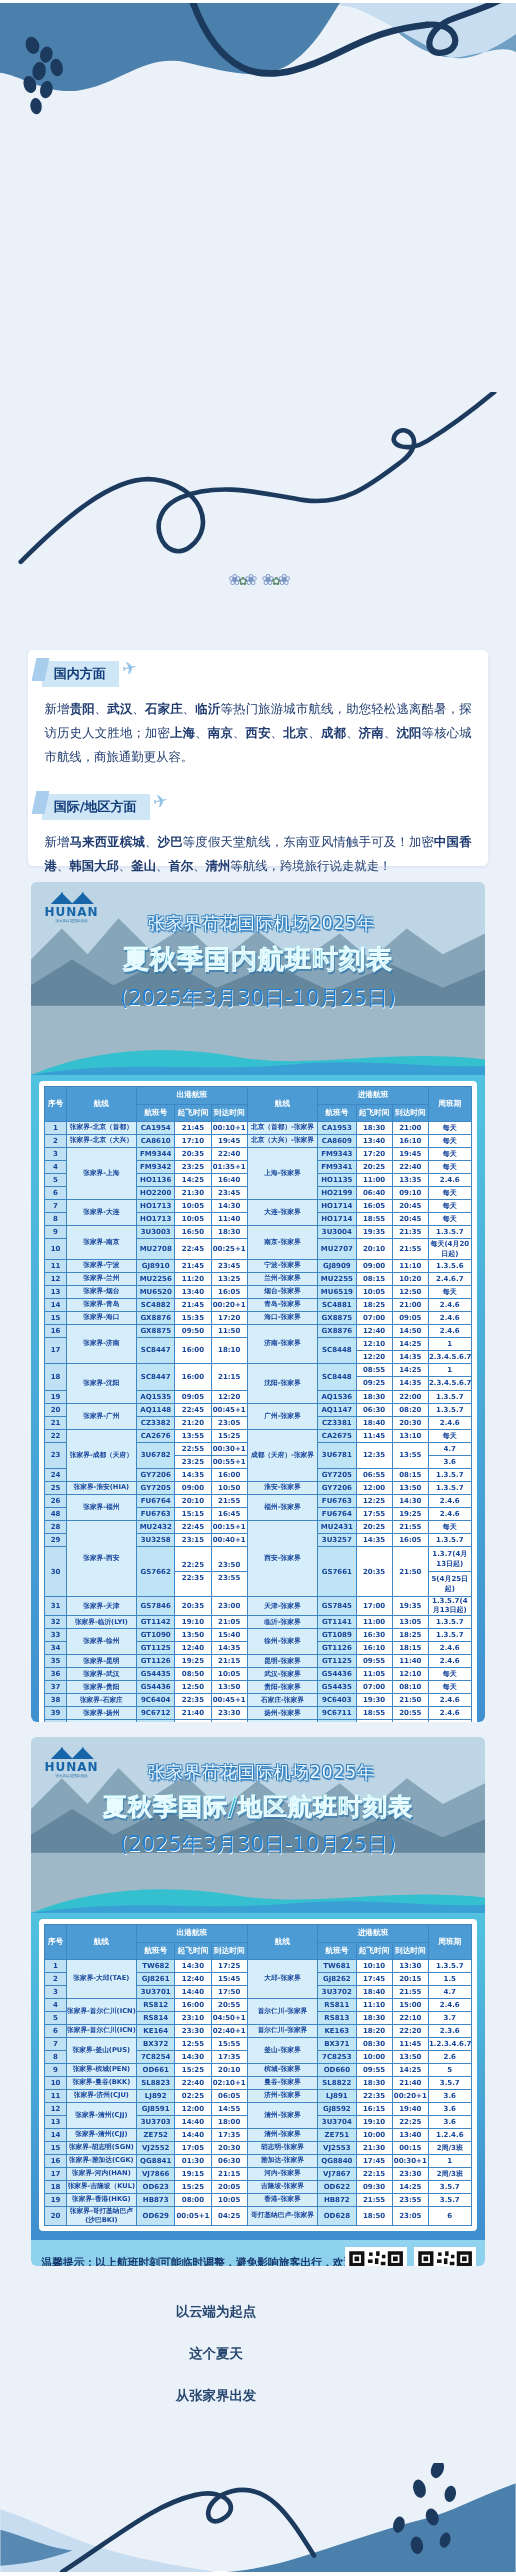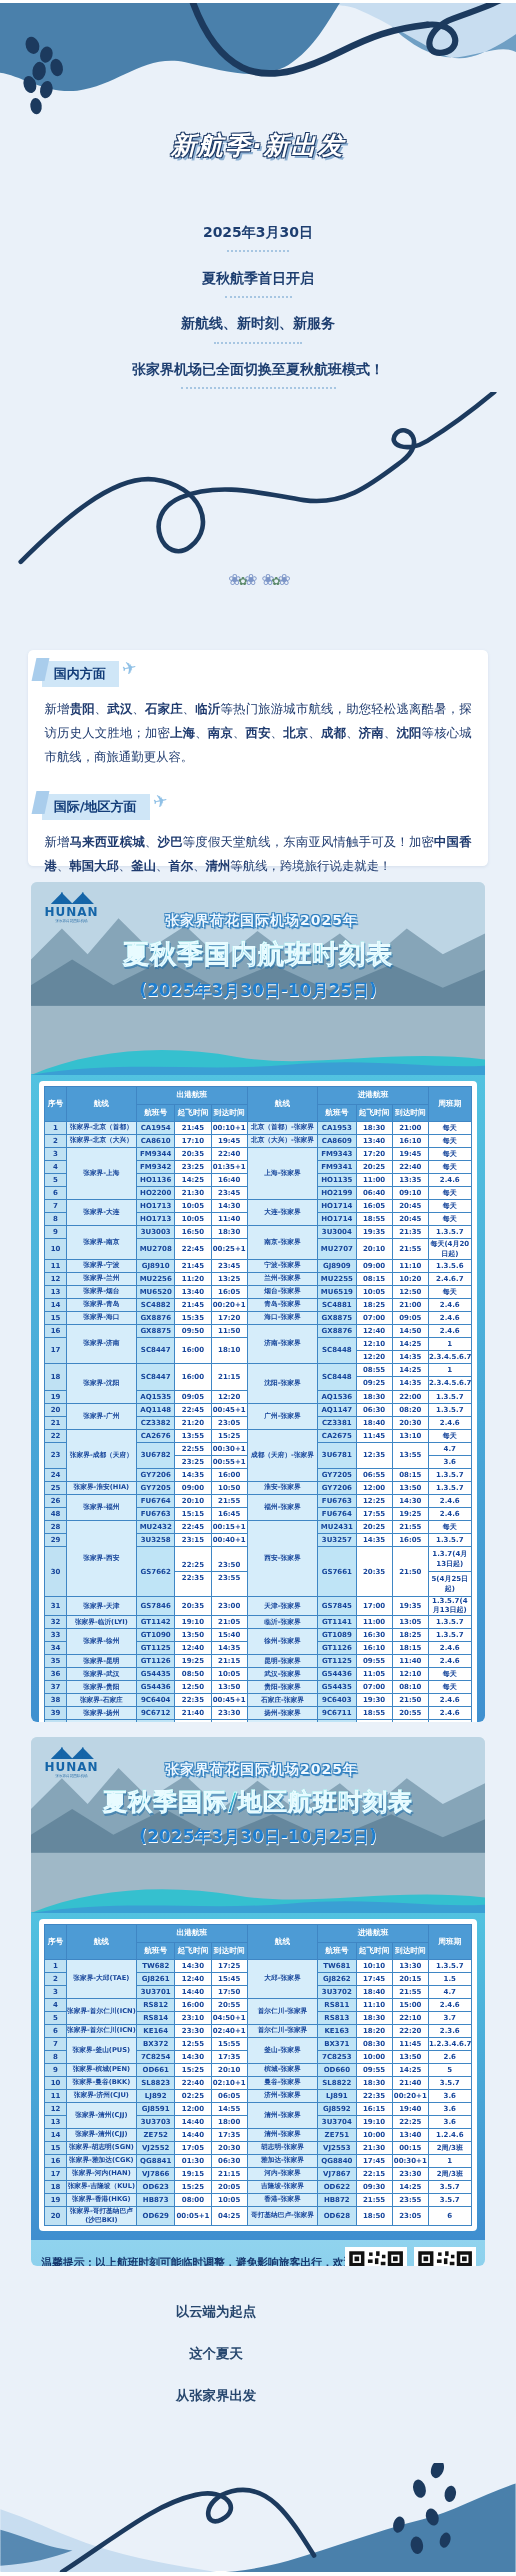--- a/index.html
+++ b/index.html
@@ -35,26 +35,26 @@
   .p2{top:1737px;height:529px;}
   .phead{position:relative;width:100%;background:linear-gradient(180deg,#cfe2ec 0%,#b3ccdc 55%,#9dbccd 100%);}
   .p1 .phead{height:192px;}
   .p2 .phead{height:175px;}
   .mount{position:absolute;left:0;top:0;width:100%;height:100%;}
   .logo{position:absolute;left:13.4px;top:9.3px;color:#1565a8;text-align:center;}
   .logo .wing{font-size:15.5px;letter-spacing:-1.5px;line-height:.9;}
   .logo .nm{font-size:12px;font-weight:bold;letter-spacing:1px;text-align:center;}
   .logo .sb{font-size:3.6px;color:#2a6ea8;}
   .ptitles{position:absolute;left:0;top:0;width:100%;text-align:center;}
-  .pt1{margin-top:30px;font-size:14px;font-weight:bold;color:#eef8ff;letter-spacing:1px;
+  .pt1{margin-top:30px;font-size:17px;font-weight:normal;color:#eef8ff;letter-spacing:1px;
     text-shadow:-1px -1px 0 #2f7fc0,1px -1px 0 #2f7fc0,-1px 1px 0 #2f7fc0,1.5px 2.1px 1px #2f7fc0;margin-left:7px;}
   .pt2{margin-top:7.2px;font-size:26px;font-weight:bold;letter-spacing:1px;color:#20aed4;
     background:linear-gradient(180deg,#49d6d2 10%,#1b86c8 90%);-webkit-background-clip:text;background-clip:text;
     -webkit-text-fill-color:transparent;-webkit-text-stroke:0.8px #e8fbff;filter:drop-shadow(1.5px 2.1px 0 rgba(30,110,170,.55));}
-  .pt3{margin-top:7.2px;font-size:17px;font-weight:bold;color:#1f7fd0;text-shadow:0.5px 0.5px 0 #ffffff;}
+  .pt3{margin-top:7.2px;font-size:21px;font-weight:normal;color:#1f7fd0;text-shadow:0.5px 0.5px 0 #ffffff;}
   .waves{position:absolute;bottom:-1px;left:0;width:100%;}
   .pbody{background:linear-gradient(180deg,#52c2e0 0%,#3f8ecf 100%);padding:7.2px 8.2px 9.3px;}
   .tcard{background:#ffffff;border-radius:4.1px;padding:5.2px;}
   table.sched{width:100%;border-collapse:collapse;table-layout:fixed;}
   .sched th,.sched td{border:0.5px solid #3f86c4;text-align:center;vertical-align:middle;color:#16459a;overflow:hidden;}
   .sched th{background:#4d9bd5;color:#ffffff;font-size:7.7px;font-weight:bold;padding:3.1px 0;}
   .sched td{font-size:7px;padding:0;height:12px;}
   .sched td.no{background:#bfe1f3;font-weight:bold;}
   .sched td.rt{background:#d6edfa;font-weight:bold;font-size:6.7px;}
   .sched td.fn{background:#bfe4f6;font-weight:bold;}
@@ -88,31 +88,20 @@
       <ellipse cx="63" cy="82" rx="13" ry="17" transform="rotate(-20 63 82)"></ellipse>
       <ellipse cx="90" cy="100" rx="12" ry="16" transform="rotate(15 90 100)"></ellipse>
       <ellipse cx="110" cy="125" rx="12" ry="17" transform="rotate(-12 110 125)"></ellipse>
       <ellipse cx="76" cy="132" rx="13" ry="18" transform="rotate(8 76 132)"></ellipse>
       <ellipse cx="58" cy="158" rx="12" ry="17" transform="rotate(-18 58 158)"></ellipse>
       <ellipse cx="90" cy="168" rx="12" ry="17" transform="rotate(12 90 168)"></ellipse>
       <ellipse cx="70" cy="200" rx="11" ry="16" transform="rotate(-6 70 200)"></ellipse>
     </g>
   </svg>
 
-  <div class="hero">
-    <div class="slogan">新航季·新出发</div>
-    <div class="hero-line" style="margin-top:62px">2025年3月30日</div>
-    <div class="dotted d1"></div>
-    <div class="hero-line">夏秋航季首日开启</div>
-    <div class="dotted d2"></div>
-    <div class="hero-line">新航线、新时刻、新服务</div>
-    <div class="dotted d3"></div>
-    <div class="hero-line">张家界机场已全面切换至夏秋航班模式！</div>
-    <div class="dotted d4"></div>
-  </div>
 
   <svg class="decor" style="top:392px" width="516" height="175" viewBox="0 0 1002 340">
     <path d="M40,330 C120,250 220,160 300,170 C390,182 420,260 370,300 C320,340 270,240 350,205 C430,172 520,200 590,210 C670,221 720,180 780,135 C830,97 790,60 770,80 C750,102 790,120 830,95 C880,64 930,25 960,0" fill="none" stroke="#1c3a5e" stroke-width="9" stroke-linecap="round"></path>
   </svg>
 
   <div class="badge-wrap">
     <span class="flowers">❀<span class="g">✿</span>❀</span>
     <span class="flowers">❀<span class="g">✿</span>❀</span>
   </div>
 

